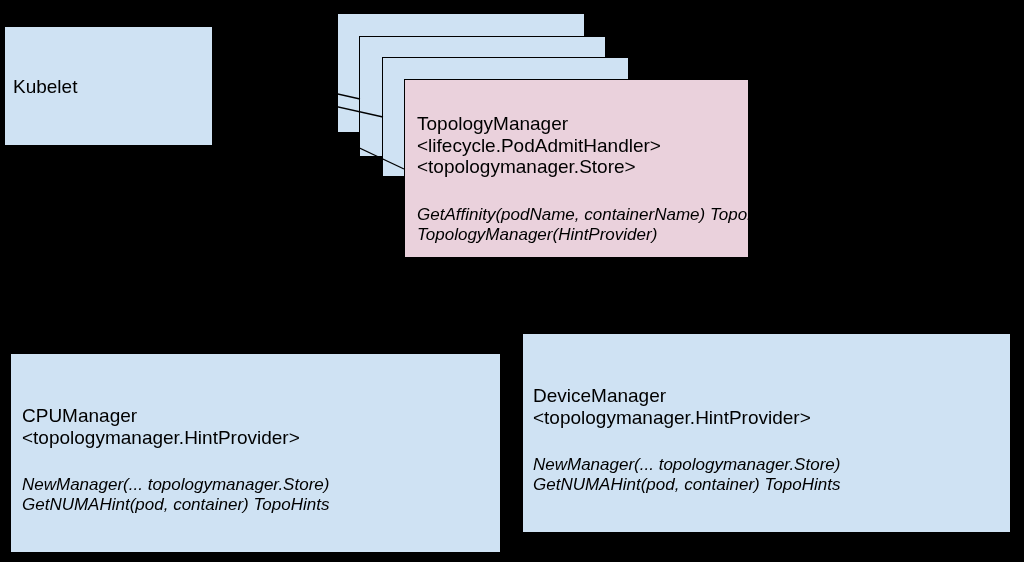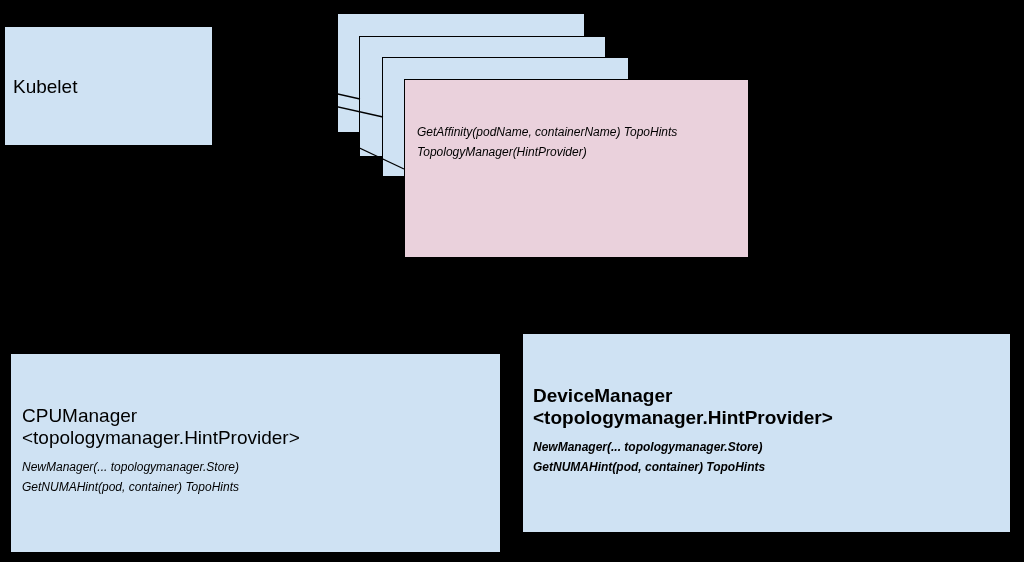--- a/index.html
+++ b/index.html
@@ -20,26 +20,26 @@
   .blue { background: #cfe2f3; }
   .pink { background: #ead1dc; }
 
   
   #kubelet          { left: 4px;   top: 26px;  width: 209px; height: 120px; padding: 49px 0 0 8px; }
   #pod-card-1       { left: 337px; top: 13px;  width: 248px; height: 120px; }
   #pod-card-2       { left: 359px; top: 36px;  width: 247px; height: 121px; }
   #pod-card-3       { left: 382px; top: 57px;  width: 247px; height: 120px; }
   #topology-manager { left: 404px; top: 79px;  width: 345px; height: 179px; padding: 33px 4px 0 12px; }
   #cpu-manager      { left: 10px;  top: 353px; width: 491px; height: 200px; padding: 51px 4px 0 11px; }
-  #device-manager   { left: 522px; top: 333px; width: 489px; height: 200px; padding: 51px 4px 0 10px; font-weight: bold; }
+  #device-manager   { left: 522px; top: 333px; width: 489px; height: 200px; padding: 51px 4px 0 10px; }
 
   .title { font-size: 19px; line-height: 21.5px; white-space: nowrap; }
   .methods {
-    margin-top: 9px;
-    font-size: 12px;
+    margin-top: 27px;
+    font-size: 17px;
     font-style: italic;
     line-height: 20px;
     white-space: nowrap;
   }
   svg.connectors {
     position: absolute;
     left: 0; top: 0;
     width: 1024px; height: 562px;
     pointer-events: none;
   }
@@ -58,20 +58,25 @@
   <div class="box blue" id="pod-card-2" style="background: rgb(207, 226, 243); border-color: rgb(0, 0, 0);"></div>
   <div class="box blue" id="pod-card-3" style="background: rgb(207, 226, 243); border-color: rgb(0, 0, 0);"></div>
 
   <svg class="connectors">
     <line x1="213" y1="66" x2="360" y2="99" stroke="#000000"></line>
     <line x1="213" y1="79" x2="383" y2="117" stroke="#000000"></line>
     <line x1="213" y1="79" x2="404" y2="169" stroke="#000000"></line>
   </svg>
 
   <div class="box pink" id="topology-manager" style="background: rgb(234, 209, 220); border-color: rgb(0, 0, 0);">
+    <div class="title">
+      <div>TopologyManager</div>
+      <div>&lt;lifecycle.PodAdmitHandler&gt;</div>
+      <div>&lt;topologymanager.Store&gt;</div>
+    </div>
     <div class="methods">
       <div>GetAffinity(podName, containerName) TopoHints</div>
       <div>TopologyManager(HintProvider)</div>
     </div>
   </div>
 
   <div class="box blue" id="cpu-manager" style="background: rgb(207, 226, 243); border-color: rgb(0, 0, 0);">
     <div class="title">
       <div>CPUManager</div>
       <div>&lt;topologymanager.HintProvider&gt;</div>

